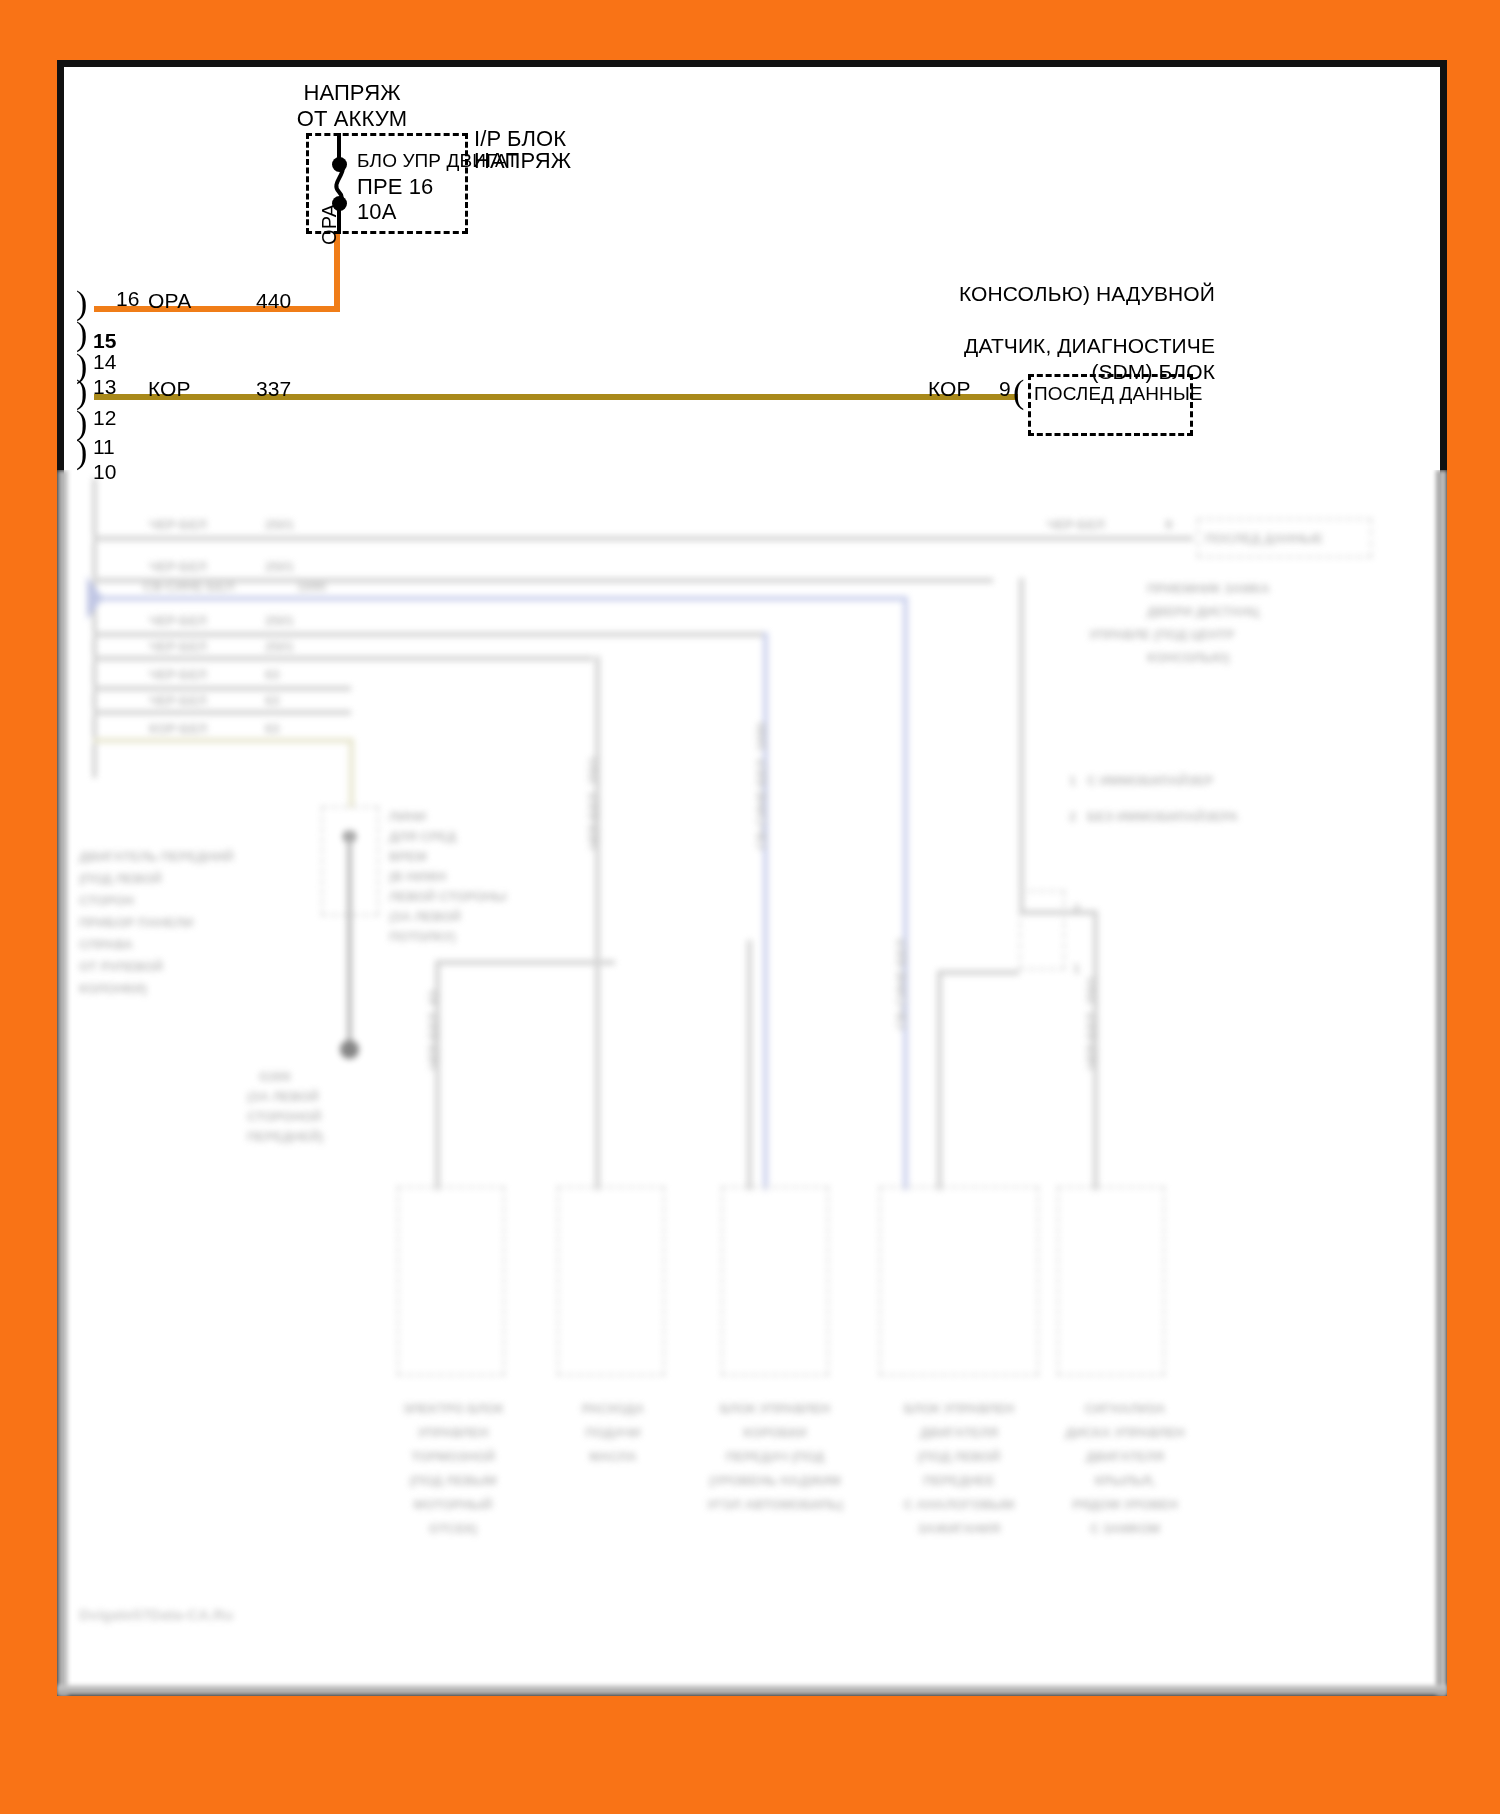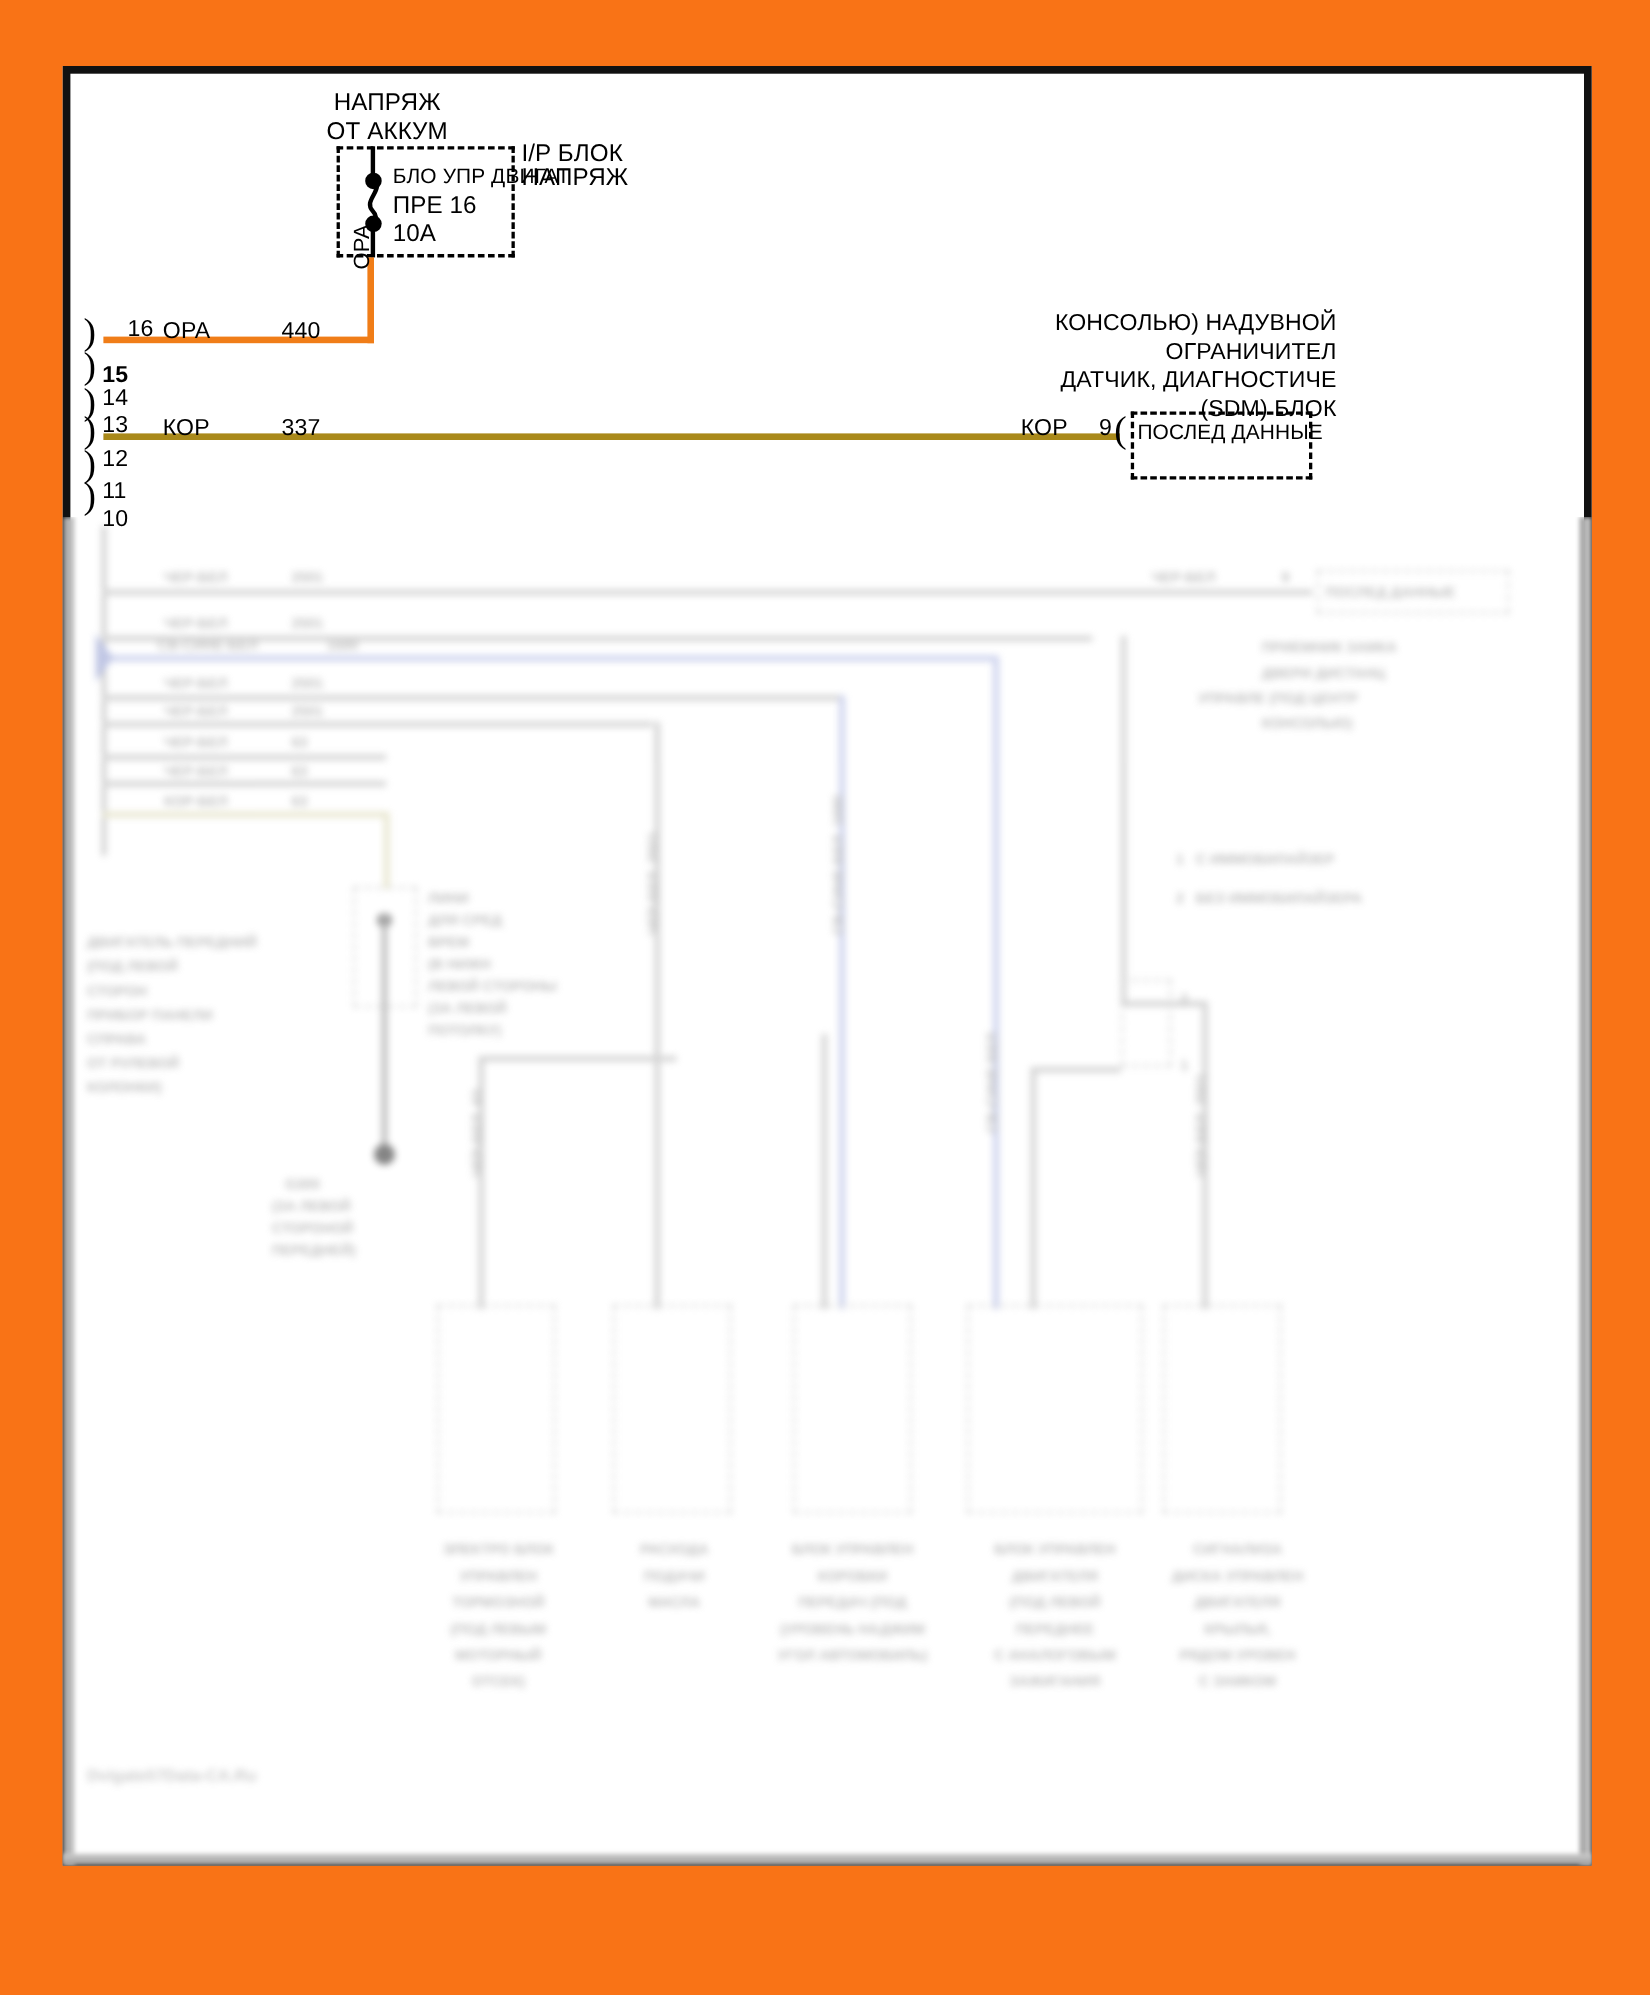--- a/index.html
+++ b/index.html
@@ -216,21 +216,20 @@
 
     <div class="pin-bracket" style="left:76px;top:406px;">)</div>
     <div class="pin-num" style="left:93px;top:407px;">12</div>
 
     <div class="pin-bracket" style="left:76px;top:435px;">)</div>
     <div class="pin-num" style="left:93px;top:436px;">11</div>
 
     <div class="pin-num" style="left:93px;top:461px;">10</div>
 
     <div class="txt r" style="left:720px;top:281px;width:495px;">КОНСОЛЬЮ) НАДУВНОЙ</div>
-    <div class="txt r" style="left:720px;top:307px;width:495px;">ОГРАНИЧИТЕЛ</div>
     <div class="txt r" style="left:720px;top:333px;width:495px;">ДАТЧИК, ДИАГНОСТИЧЕ</div>
     <div class="txt r" style="left:720px;top:359px;width:495px;">(SDM) БЛОК</div>
 
     <div class="txt" style="left:928px;top:376px;">КОР</div>
     <div class="txt" style="left:999px;top:376px;">9</div>
 
     <div class="pin-bracket" style="left:1013px;top:375px;">(</div>
 
     <div class="dashbox" style="left:1028px;top:374px;width:165px;height:62px;"></div>
     <div class="txt" style="left:1034px;top:381px;font-size:19px;">ПОСЛЕД ДАННЫЕ</div>

